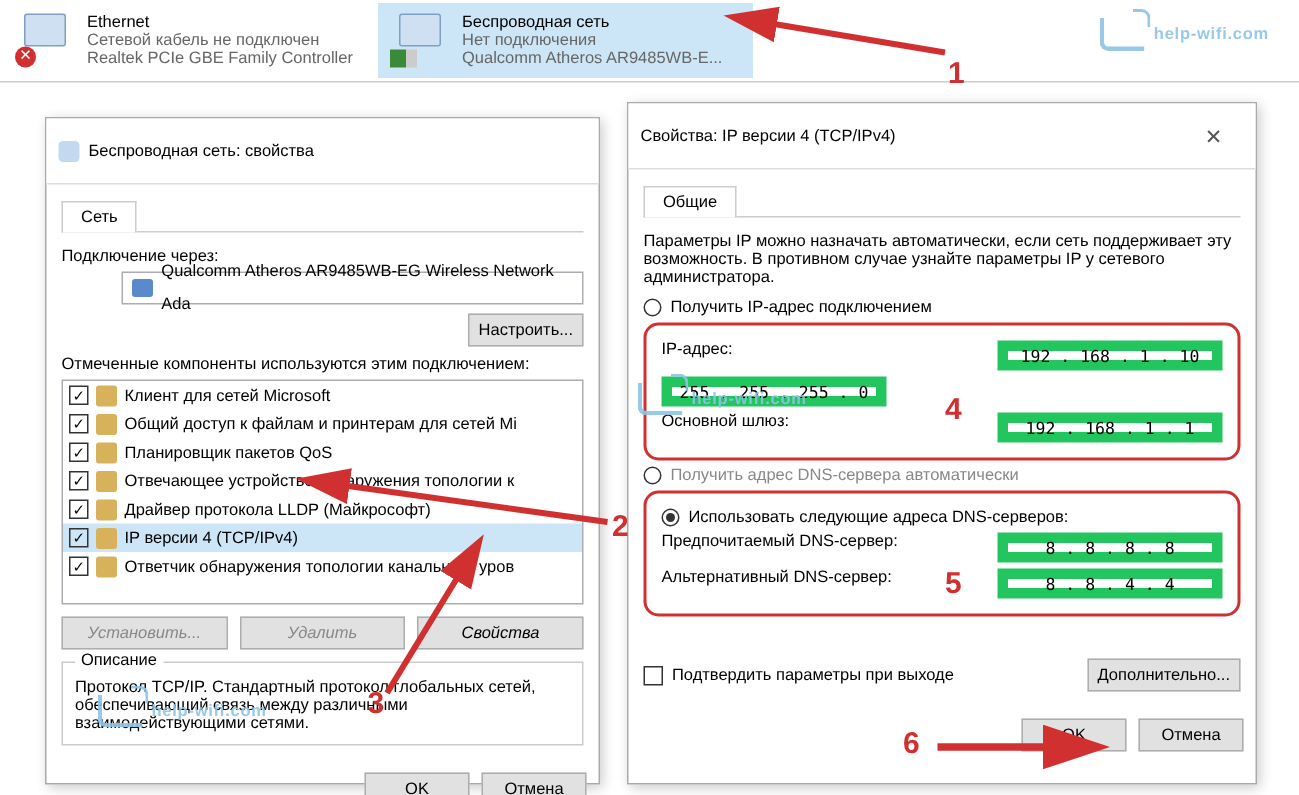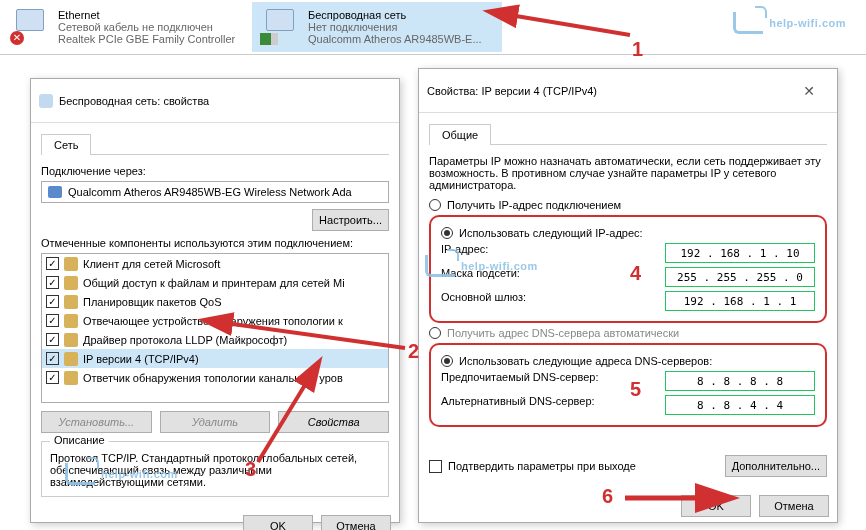--- a/index.html
+++ b/index.html
@@ -25,21 +25,21 @@
 .dlg{position:absolute;background:#fff;border:1px solid #aaa;box-shadow:2px 2px 8px rgba(0,0,0,.2);}
 .dlg .title{height:44px;line-height:28px;padding:0 8px;background:#fff;border-bottom:1px solid #ddd;display:flex;align-items:center;}
 .dlg .title .t{flex:1;}
 .dlg .title .cls{width:40px;text-align:center;font-size:14px;color:#555;}
 .dlg .body{padding:10px;}
 
 
 .dlgP{left:30px;top:78px;width:370px;height:445px;}
 .tabs{display:flex;border-bottom:1px solid #ccc;margin-bottom:10px;}
 .tab{padding:4px 12px;border:1px solid #ccc;border-bottom:none;background:#fff;position:relative;top:1px;}
-.fld{border:1px solid #abadb3;height:22px;line-height:22px;padding:0 6px;background:#fff;display:flex;align-items:center;}
+.fld{border:1px solid #abadb3;height:22px;line-height:22px;padding:0 6px;background:#fff;display:flex;align-items:center;margin-left:40px;}
 .fld .ico{width:14px;height:12px;background:#5a8acb;margin-right:6px;border-radius:2px;}
 .btn{border:1px solid #adadad;background:#e1e1e1;height:22px;padding:0 6px;display:inline-flex;align-items:center;justify-content:center;cursor:default;}
 .btn.dis{color:#888;}
 .lbl{margin:6px 0 4px;}
 .list{border:1px solid #abadb3;height:150px;overflow:hidden;}
 .row{display:flex;align-items:center;height:19px;padding:0 4px;}
 .row .cb{width:13px;height:13px;border:1px solid #333;margin-right:5px;display:flex;align-items:center;justify-content:center;font-size:10px;}
 .row .pi{width:14px;height:14px;margin-right:5px;background:#d7b25b;border-radius:2px;}
 .row.sel{background:#cde6f7;}
 .brow{display:flex;gap:8px;margin-top:8px;}
@@ -49,21 +49,21 @@
 .dlgBtns{display:flex;justify-content:flex-end;gap:8px;padding:8px;}
 
 
 .dlgI{left:418px;top:68px;width:420px;height:455px;}
 .rb{width:12px;height:12px;border:1px solid #333;border-radius:50%;margin-right:6px;display:inline-flex;align-items:center;justify-content:center;flex-shrink:0;}
 .rb.on::after{content:"";width:6px;height:6px;background:#333;border-radius:50%;}
 .rline{display:flex;align-items:center;margin:4px 0;}
 .box{border:2px solid #d03030;border-radius:10px;padding:6px 10px;margin:4px 0;}
 .iprow{display:flex;align-items:flex-start;margin:4px 0;gap:44px;}
 .iprow .l{flex:1;}
-.ipf{border:1px solid #22c55e;width:150px;height:20px;display:flex;align-items:center;justify-content:space-around;font-family:monospace;padding:0 4px;}
+.ipf{border:7px solid #22c55e;width:150px;height:20px;display:flex;align-items:center;justify-content:space-around;font-family:monospace;padding:0 4px;}
 .ck{width:13px;height:13px;border:1px solid #333;margin-right:6px;display:inline-block;}
 .num{position:absolute;color:#d03030;font-size:20px;font-weight:bold;}
 svg.ar{position:absolute;overflow:visible;}
 </style>
 </head>
 <body>
 
 <div class="adapters">
   <div class="adapter">
     <div class="ic">
@@ -171,30 +171,25 @@
   <div class="body">
     <div class="tabs">
         <div class="tab">Общие</div>
       </div>
     <div style="margin-bottom:8px;">Параметры IP можно назначать автоматически, если сеть поддерживает эту возможность. В противном случае узнайте параметры IP у сетевого администратора.</div>
     <div class="rline">
         <span class="rb"></span>
         <span>Получить IP-адрес подключением</span>
       </div>
     <div class="box">
-      <div class="rline">
-          <span class="rb on"></span>
-          <span>Использовать следующий IP-адрес:</span>
-        </div>
       <div class="iprow">
           <span class="l">IP-адрес:</span>
           <span class="ipf">192 . 168 .  1  . 10</span>
         </div>
       <div class="iprow">
-          <span class="l">Маска подсети:</span>
           <span class="ipf">255 . 255 . 255 .  0</span>
         </div>
       <div class="iprow">
           <span class="l">Основной шлюз:</span>
           <span class="ipf">192 . 168 .  1  .  1</span>
         </div>
     </div>
     <div class="rline" style="color:#888;">
         <span class="rb"></span>
         <span>Получить адрес DNS-сервера автоматически</span>

